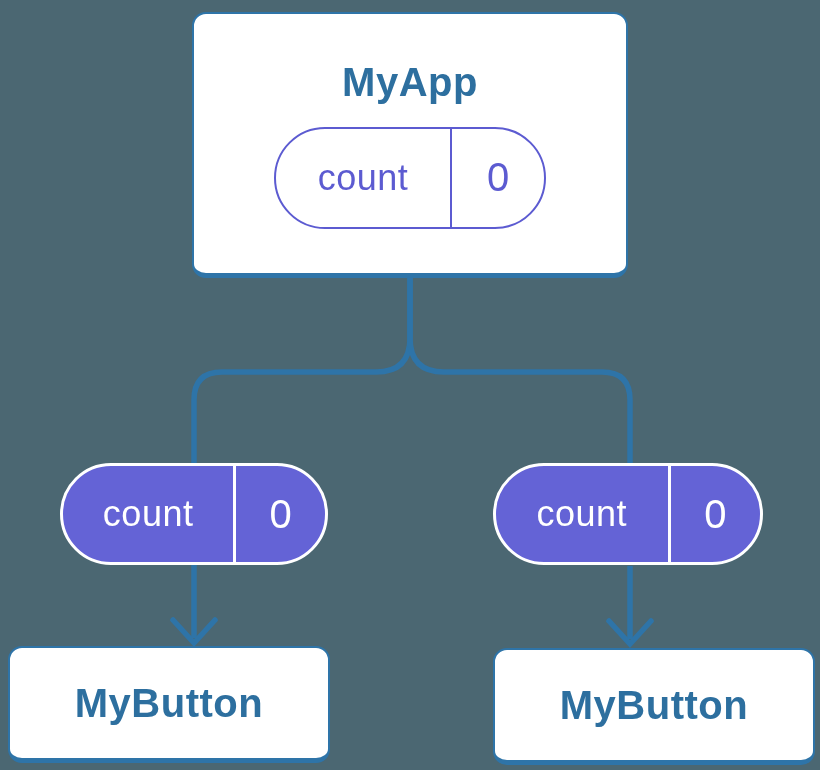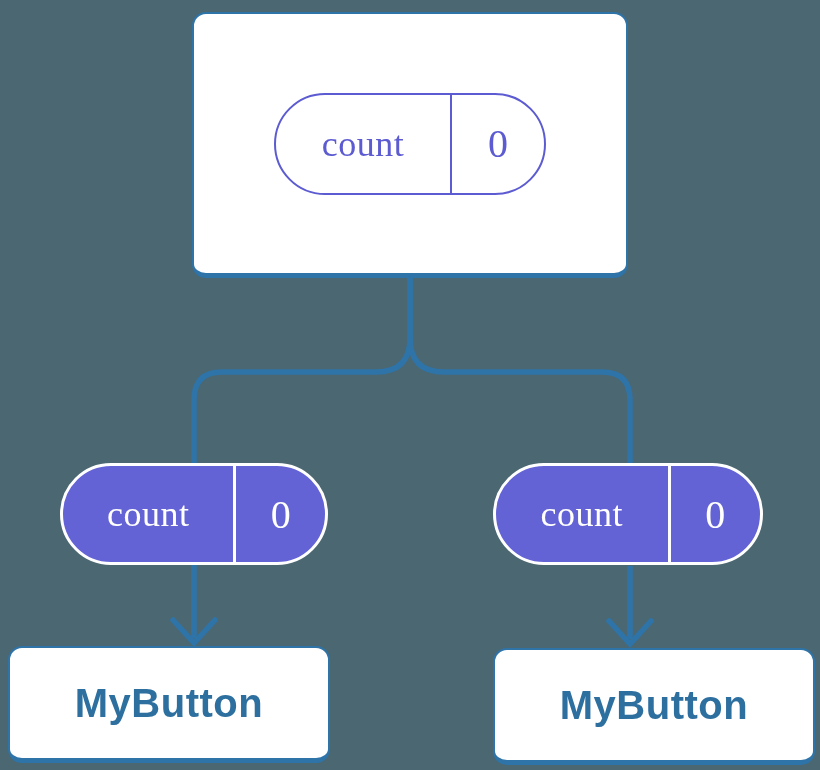--- a/index.html
+++ b/index.html
@@ -63,21 +63,20 @@
     gap: 22px;
   }
   .card-child-left  { left: 8px;   top: 646px; width: 322px; height: 117px; }
   .card-child-right { left: 493px; top: 648px; width: 322px; height: 117px; }
 
   .pill {
     display: flex;
     border-radius: 60px;
     overflow: hidden;
     z-index: 2;
-    font-family: Liberation Serif, serif;
   }
   .pill-seg {
     display: flex;
     align-items: center;
     justify-content: center;
   }
   .pill-seg-name { width: 65%; }
   .pill-seg-value { width: 35%; }
   .pill-name-text { font-size: 36px; letter-spacing: 0.5px; }
   .pill-value-text { font-size: 40px; }
@@ -114,20 +113,21 @@
     <path class="trunk" d="M 410 278 V 338 Q 410 372 444 372 H 602 Q 630 372 630 400 V 464"></path>
 
     <path class="arrow-line" d="M 194 565 V 638"></path>
     <polyline class="arrow-head" points="173,620 194,643 215,620"></polyline>
 
     <path class="arrow-line" d="M 630 566 V 639"></path>
     <polyline class="arrow-head" points="609,621 630,644 651,621"></polyline>
   </svg>
 
   <div class="card card-parent">
+    <div class="card-title">MyApp</div>
     <div class="pill pill-outline">
       <div class="pill-seg pill-seg-name">
         <span class="pill-name-text">count</span>
       </div>
       <div class="pill-seg pill-seg-value">
         <span class="pill-value-text">0</span>
       </div>
     </div>
   </div>
 

